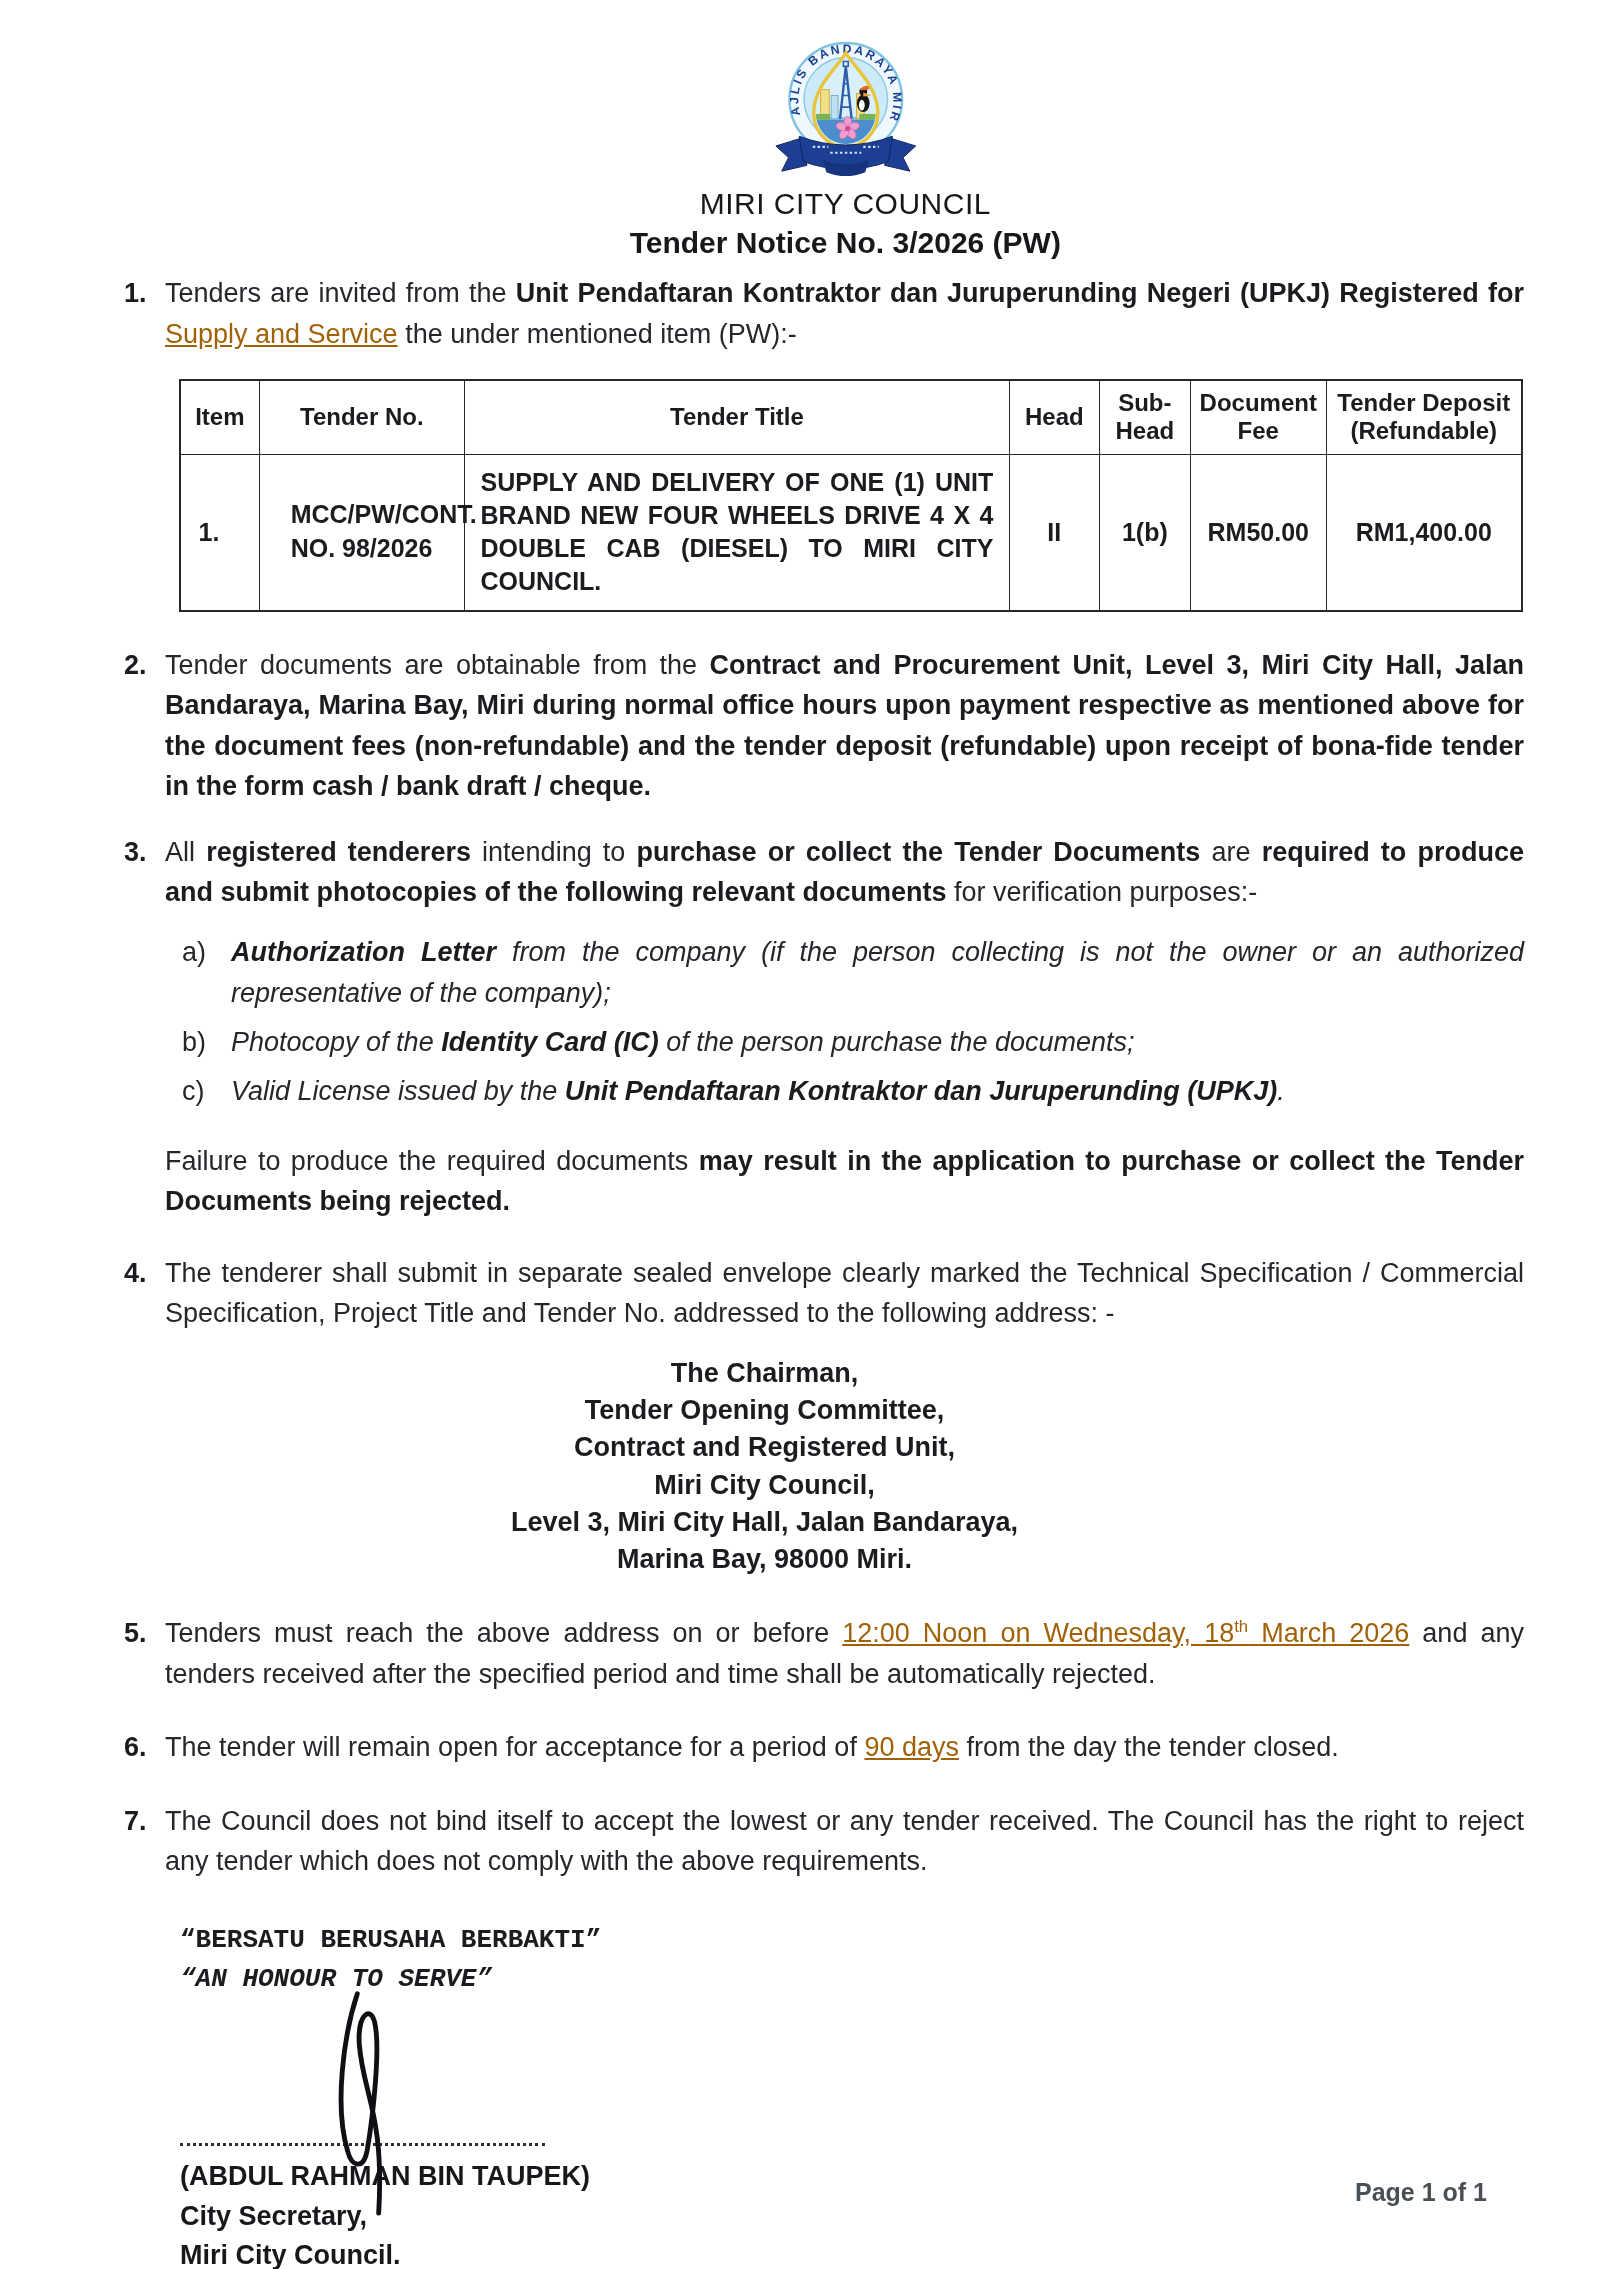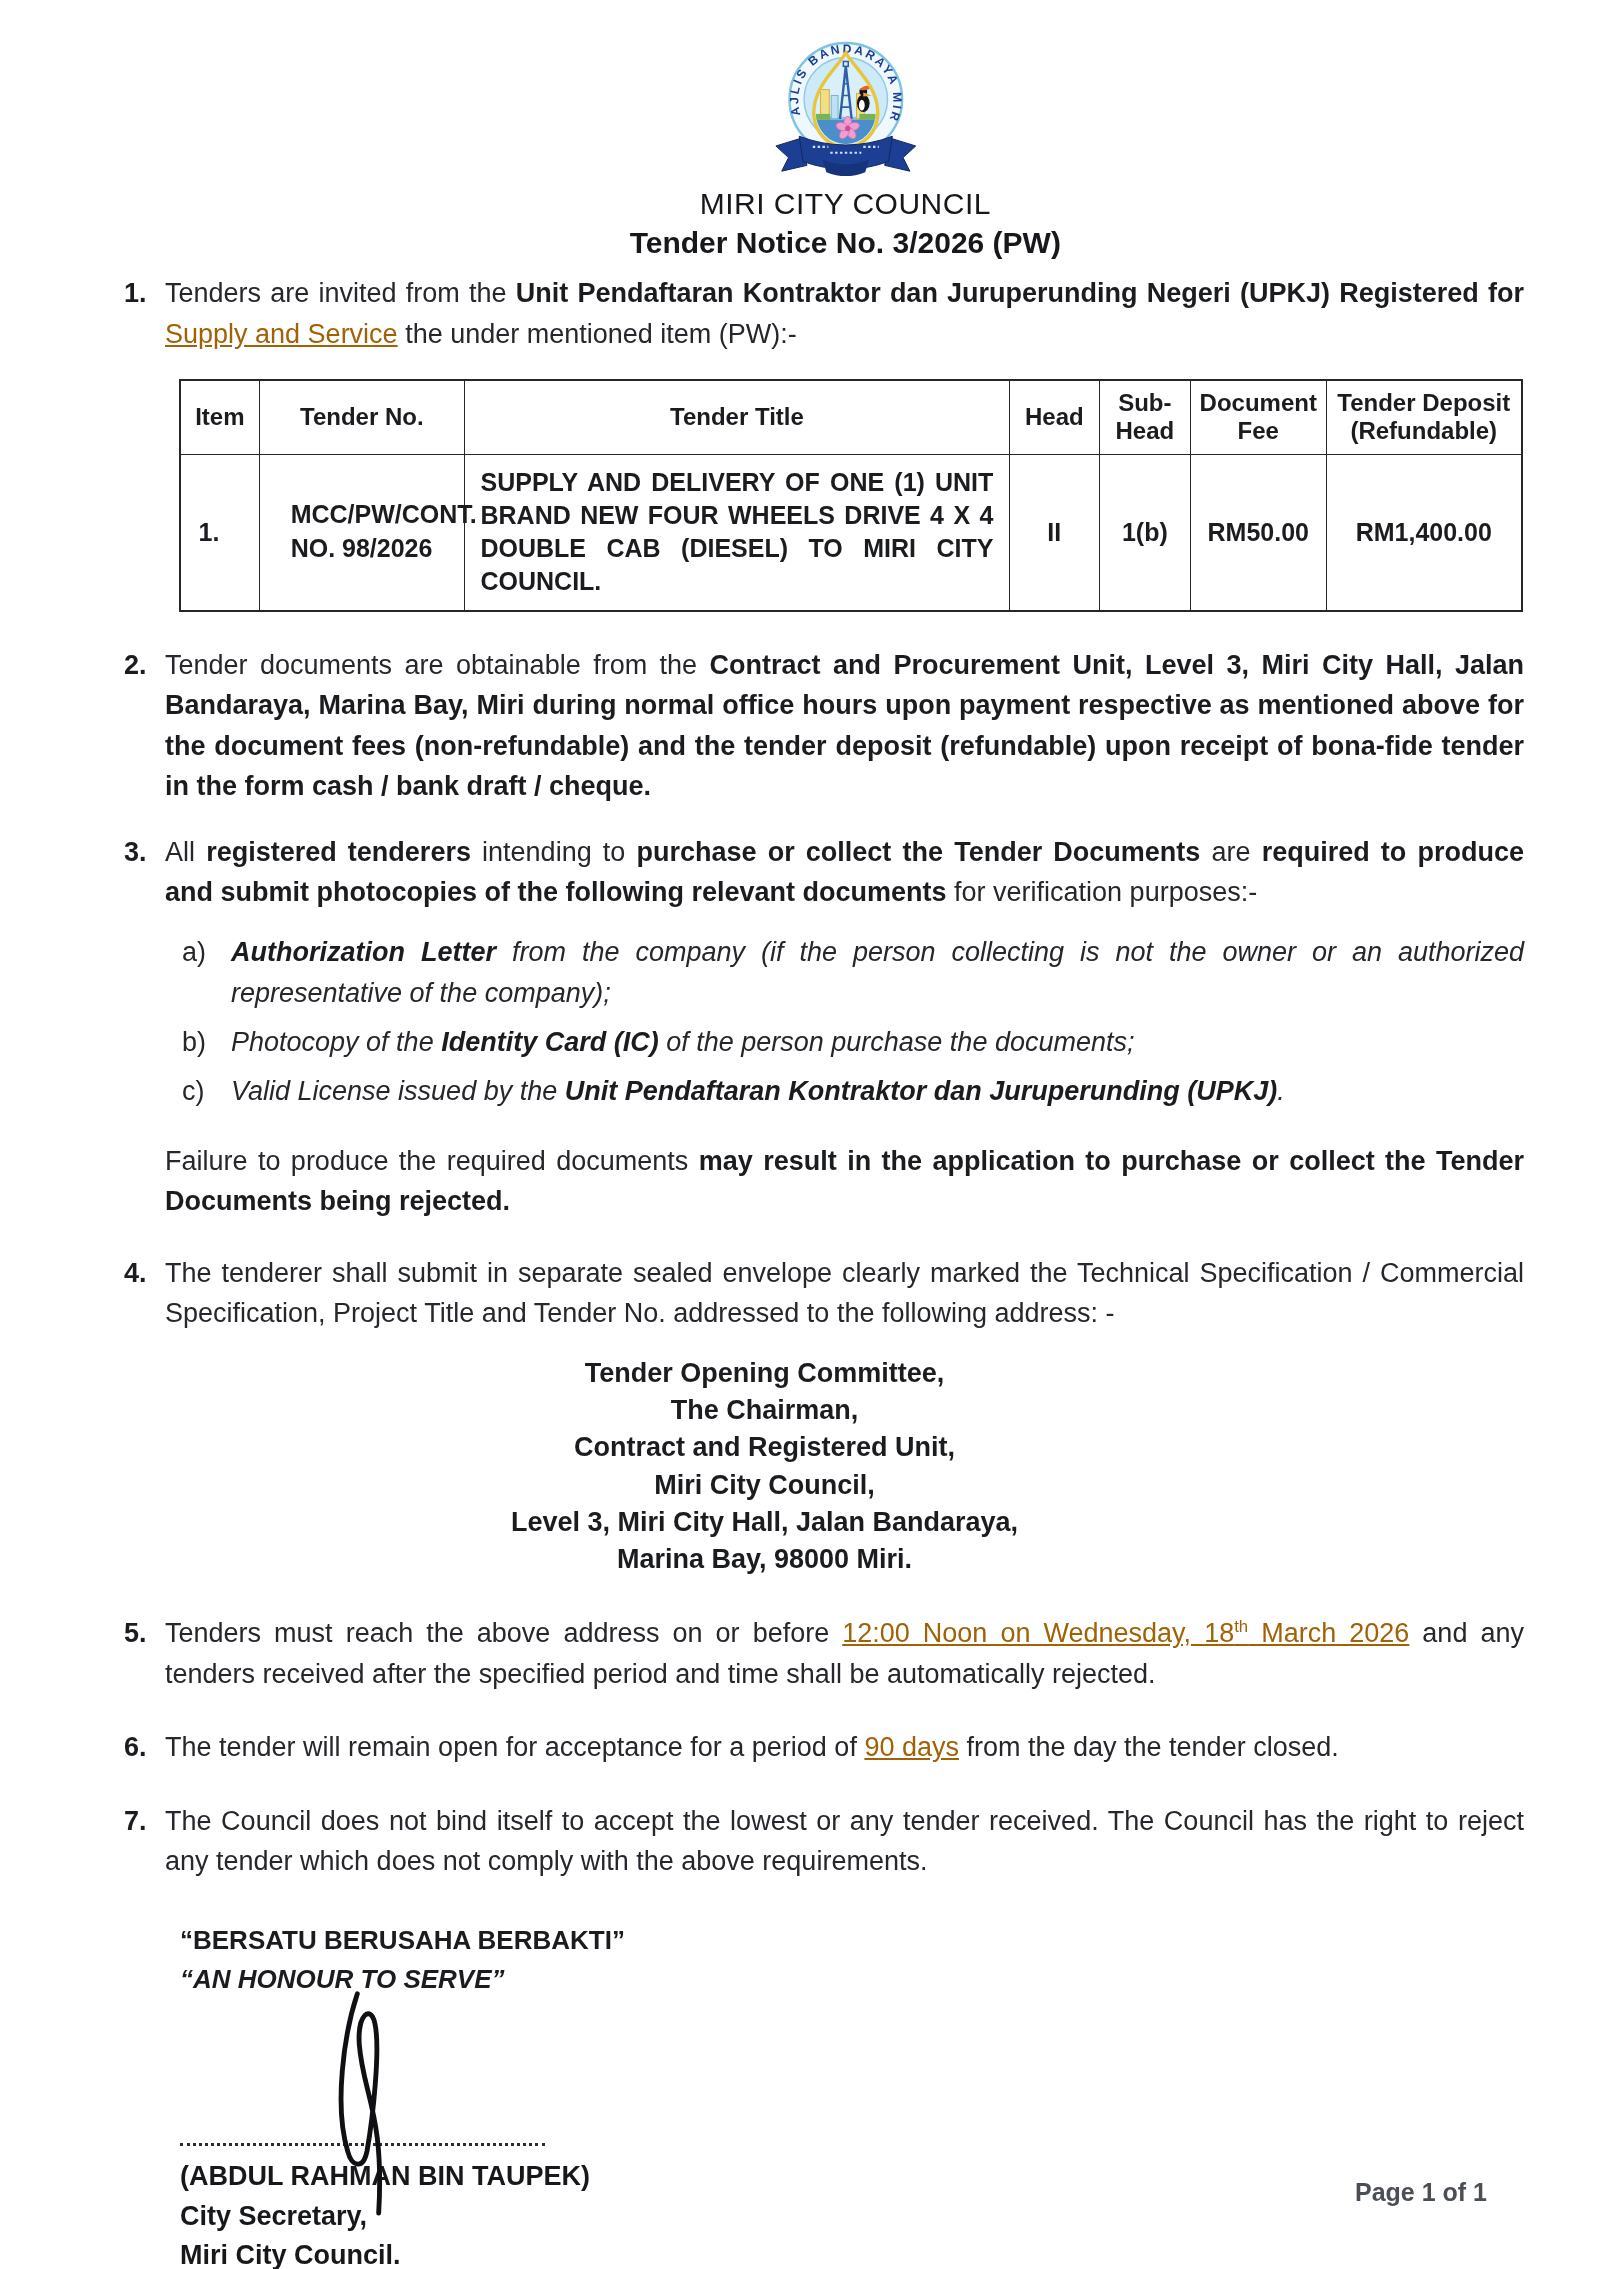--- a/index.html
+++ b/index.html
@@ -40,21 +40,21 @@
   .subitem .slabel { flex:0 0 49px; }
   .subitem .stext { flex:1; text-align:justify;font-style:italic; }
 
   .note { margin:6px 0 31px 41px; font-size:27px; line-height:1.5; text-align:justify; color:#26272c; }
 
   
   .address { width:699px; margin:3.9px 0 35px 291px; text-align:center; font-weight:bold;
              font-size:27px; line-height:1.38; color:#1b1c20; }
 
   
-  .motto { margin:39px 0 0 56px; font-size:26px; font-weight:bold; color:#1b1c20; line-height:1.5; }
+  .motto { margin:39px 0 0 56px; font-size:26px; font-weight:bold; color:#1b1c20; line-height:1.5;font-family:Liberation Mono, monospace; }
   .motto .m2 { font-style:italic; }
 
   
   .sig-block { margin:144px 0 0 56px; position:relative; }
   .sig-svg { position:absolute; left:115px; top:-155px; }
   .dotline { width:365px; border-bottom:3.9px dotted #2c2d31; height:0; margin-bottom:11.6px; }
   .sig-name, .sig-title, .sig-org { font-size:27px; font-weight:bold; color:#17181c; line-height:1.45; }
 
   
   .page-footer { position:absolute; right:132px; bottom:63px; font-size:25px; font-weight:bold; color:#4a4e55; }
@@ -183,22 +183,22 @@
     </div>
 
     <div class="note"><span>Failure to produce the required documents </span><span class="b">may result in the application to purchase or collect the Tender Documents being rejected.</span></div>
 
     <div class="sec" style="margin-bottom:21.3px;">
       <span class="num">4.</span>
       <span class="body">The tenderer shall submit in separate sealed envelope clearly marked the Technical Specification / Commercial Specification, Project Title and Tender No. addressed to the following address: -</span>
     </div>
 
     <div class="address">
+      <div>The Chairman,</div>
       <div>Tender Opening Committee,</div>
-      <div>The Chairman,</div>
       <div>Contract and Registered Unit,</div>
       <div>Miri City Council,</div>
       <div>Level 3, Miri City Hall, Jalan Bandaraya,</div>
       <div>Marina Bay, 98000 Miri.</div>
     </div>
 
     <div class="sec" style="margin-bottom:33px;">
       <span class="num">5.</span>
       <span class="body"><span>Tenders must reach the above address on or before </span><span class="bu"><span>12:00 Noon on Wednesday, 18</span><sup>th</sup><span> March 2026</span></span><span> and any tenders received after the specified period and time shall be automatically rejected.</span></span>
     </div>

